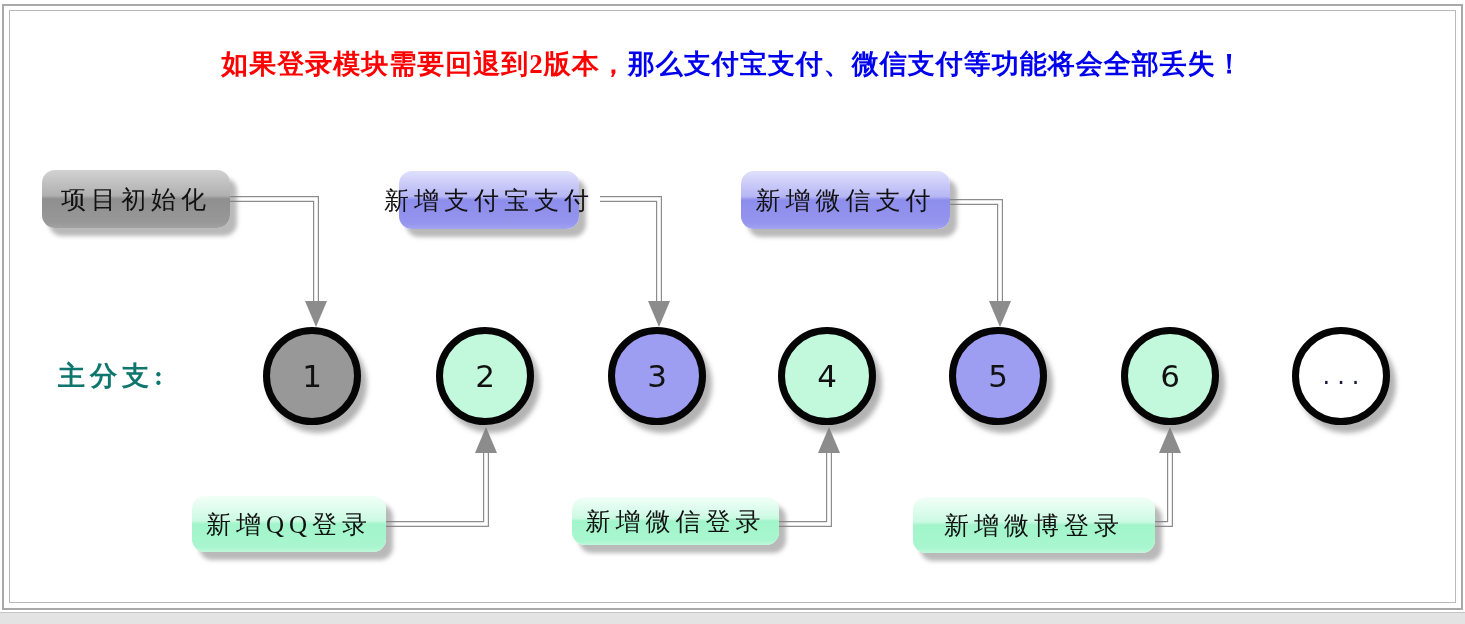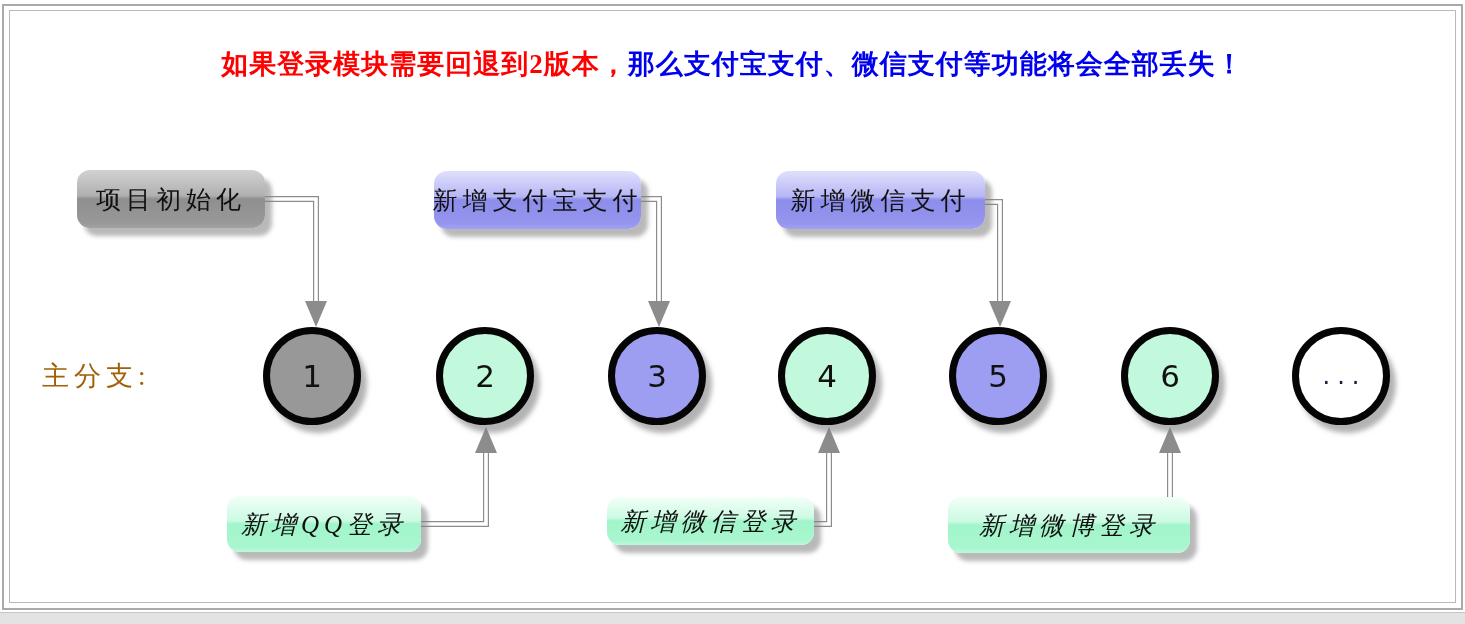--- a/index.html
+++ b/index.html
@@ -26,41 +26,39 @@
   
   .banner {
     position: absolute; top: 34px; left: 0; width: 100%;
     text-align: center; font-size: 27px; font-weight: bold;
     letter-spacing: 1px; white-space: nowrap; margin-top: 12px;
   }
   .banner .red  { color: var(--banner-red,  #ff0000); }
   .banner .blue { color: var(--banner-blue, #0000ee); }
   
   .branch-label {
-    position: absolute; left: 42px; top: 358px;
-    font-size: 27px; color: #a16207; letter-spacing: 5px;
+    position: absolute; left: 58px; top: 358px;
+    font-size: 27px; color: #0f766e; letter-spacing: 5px; font-weight: bold;
   }
   
   .lab {
     position: absolute; border-radius: 13px;
     display: flex; align-items: center; justify-content: center;
     font-size: 25px; color: #111; letter-spacing: 5px; white-space: nowrap;
     box-shadow: 7px 8px 4px rgba(128,128,128,0.55);
     z-index: 3;
-    margin-left: 35px;
   }
   .lab.gray {
     background: linear-gradient(to bottom, #d2d2d2 0%, #b0b0b0 44%, #8f8f8f 50%, #989898 90%, #a2a2a2 100%);
   }
   .lab.purple {
     background: linear-gradient(to bottom, #e0e0fc 0%, #b6b6f5 44%, #8d8dec 50%, #9595ee 90%, #a3a3f2 100%);
   }
   .lab.green {
     background: linear-gradient(to bottom, #f2fff8 0%, #ccfae3 44%, #a2f5cb 50%, #a8f6cf 90%, #bdf8da 100%);
-    font-style: italic;
   }
   
   .commit {
     position: absolute; top: 327px;
     width: 84px; height: 84px;
     border: 7px solid #050505; border-radius: 50%;
     display: flex; align-items: center; justify-content: center;
     font-family: "DejaVu Sans", "Liberation Sans", sans-serif;
     font-size: 31px; color: #111;
     box-shadow: 6px 8px 5px rgba(128,128,128,0.6);
@@ -119,21 +117,21 @@
     <g>
       <path class="conn-outer" d="M1112 524 H1170 V452"></path>
       <path class="conn-inner" d="M1112 524 H1170 V452"></path>
       <polygon class="arrow-head" points="1159,453 1181,453 1170,427"></polygon>
     </g>
   </svg>
 
   <div class="lab gray" style="left:42px;  top:170px; width:188px; height:58px;">
     <span>项目初始化</span>
   </div>
-  <div class="lab purple" style="left:399px; top:171px; width:207px; height:58px;">
+  <div class="lab purple" style="left:399px; top:171px; width:180px; height:58px;">
     <span>新增支付宝支付</span>
   </div>
   <div class="lab purple" style="left:741px; top:171px; width:209px; height:58px;">
     <span>新增微信支付</span>
   </div>
 
   <div class="lab green" style="left:192px; top:496px; width:194px; height:56px;">
     <span>新增QQ登录</span>
   </div>
   <div class="lab green" style="left:572px; top:497px; width:207px; height:48px;">

